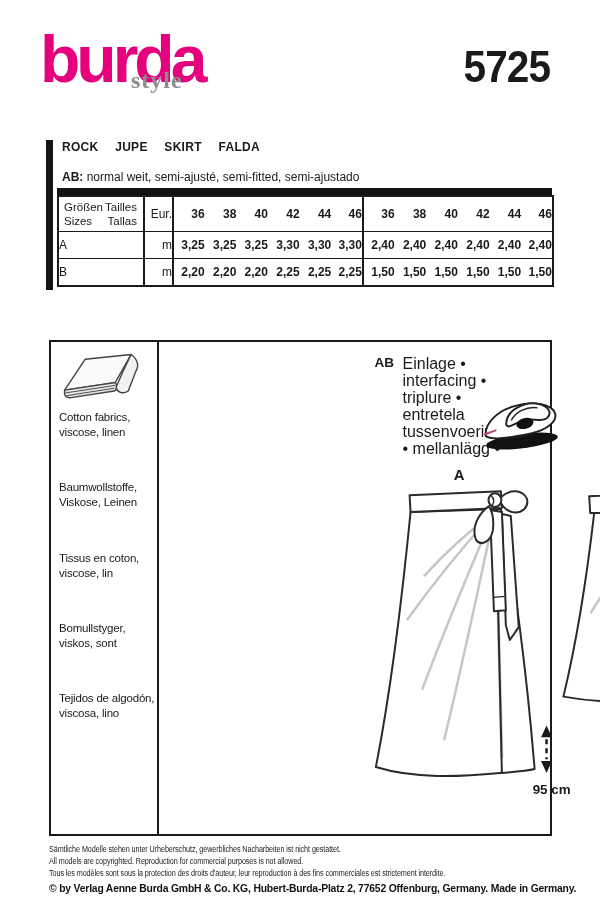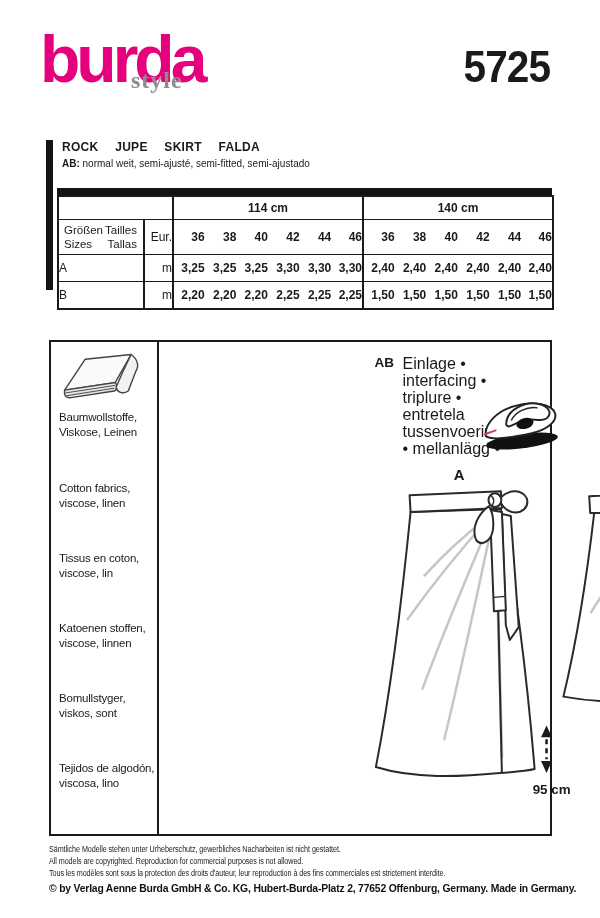--- a/index.html
+++ b/index.html
@@ -11,21 +11,21 @@
               letter-spacing:-4px;color:#e5007d;line-height:1;}
   .logo-style{position:absolute;left:131px;top:68px;font-family:"Liberation Serif",serif;
               font-size:24px;font-weight:700;color:#8c8c8c;line-height:1;letter-spacing:1px;}
   .pattern-number{position:absolute;right:50px;top:44px;font-size:45px;font-weight:700;
                   letter-spacing:-1px;transform:scaleX(.9);transform-origin:right;line-height:1;}
 
   
   .title-bar{position:absolute;left:46px;top:140px;width:7px;height:150px;background:#141414;}
   .title-block{position:absolute;left:62px;top:141px;width:490px;}
   .garment-names{font-size:12px;font-weight:700;word-spacing:13px;letter-spacing:.3px;line-height:1.1;}
-  .fit-line{margin-top:4px;font-size:10px;line-height:1.15;}
+  .fit-line{margin-top:17px;font-size:12px;line-height:1.15;}
   .fit-line .bold{font-weight:700;}
 
   
   .table-wrap{position:absolute;left:57px;top:188px;width:495px;}
   .thick-bar{height:7px;background:#141414;}
   table.yardage{border-collapse:collapse;table-layout:fixed;width:495px;border:2px solid #1a1a1a;}
   table.yardage td{padding:0;vertical-align:middle;font-size:12px;}
   td.gstart{border-left:2px solid #1a1a1a;}
   tr.rule td{border-top:1.5px solid #1a1a1a;}
   td.cell-center{text-align:right;font-weight:700;}
@@ -85,25 +85,20 @@
 
   <div class="table-wrap">
     <div class="thick-bar"></div>
     <table class="yardage">
       <colgroup>
         <col style="width:86px">
           <col style="width:29px">
         <col span="12" style="width:31.66px">
       </colgroup>
       <tbody>
-          <tr>
-        <td colspan="2" style="height:22px"></td>
-        <td colspan="6" class="group-label gstart">114 cm</td>
-        <td colspan="6" class="group-label gstart">140 cm</td>
-      </tr>
       <tr class="rule">
         <td style="height:34px">
           <div class="hdr-two-line">
             <div class="row">
               <span>Größen</span>
               <span>Tailles</span>
             </div>
             <div class="row">
               <span>Sizes</span>
               <span>Tallas</span>
@@ -164,35 +159,31 @@
 
     <div class="fabric-col">
       <svg class="fabric-icon" width="94" height="58" viewBox="0 0 100 62">
         <path d="M9,45 L31,12 L80,7 L63,37 Z" fill="#fafafa" stroke="#444" stroke-width="1.5" stroke-linejoin="round"></path>
         <path d="M9,45 C8,51 11,54 16,53 L62,46 C66,44 65,39 63,37 L9,45 Z" fill="#e6e6e6" stroke="#444" stroke-width="1.5"></path>
         <path d="M10,48 L63,40" stroke="#444" stroke-width="1" fill="none"></path>
         <path d="M11,51 L62,43" stroke="#444" stroke-width="1" fill="none"></path>
         <path d="M80,7 C87,12 89,19 85,25 L77,46 C71,50 65,47 64,42 L71,26 Z" fill="#f2f2f2" stroke="#444" stroke-width="1.5" stroke-linejoin="round"></path>
       </svg>
       <div class="fabric-lang-list">
+        <div class="fabric-lang">
+          <div>Cotton fabrics,</div>
+          <div>viscose, linen</div>
+        </div>
         <div class="fabric-lang first">
           <div>Baumwollstoffe,</div>
           <div>Viskose, Leinen</div>
         </div>
         <div class="fabric-lang">
-          <div>Cotton fabrics,</div>
-          <div>viscose, linen</div>
-        </div>
-        <div class="fabric-lang">
           <div>Tissus en coton,</div>
           <div>viscose, lin</div>
-        </div>
-        <div class="fabric-lang">
-          <div>Katoenen stoffen,</div>
-          <div>viscose, linnen</div>
         </div>
         <div class="fabric-lang">
           <div>Bomullstyger,</div>
           <div>viskos, sont</div>
         </div>
         <div class="fabric-lang">
           <div>Tejidos de algodón,</div>
           <div>viscosa, lino</div>
         </div>
       </div>

